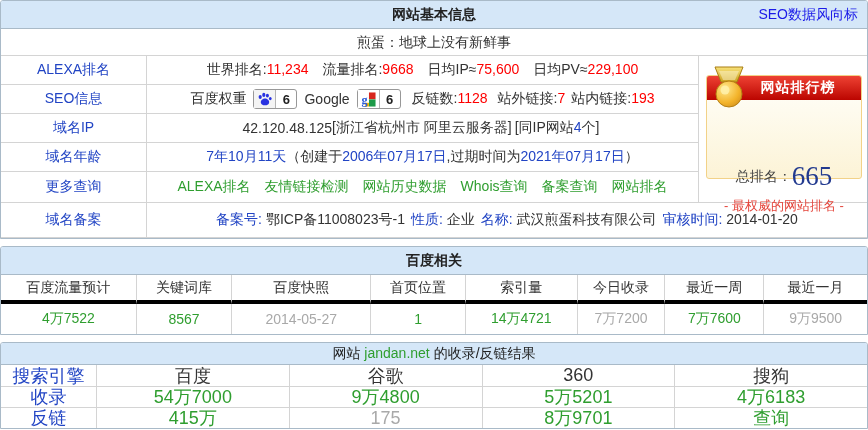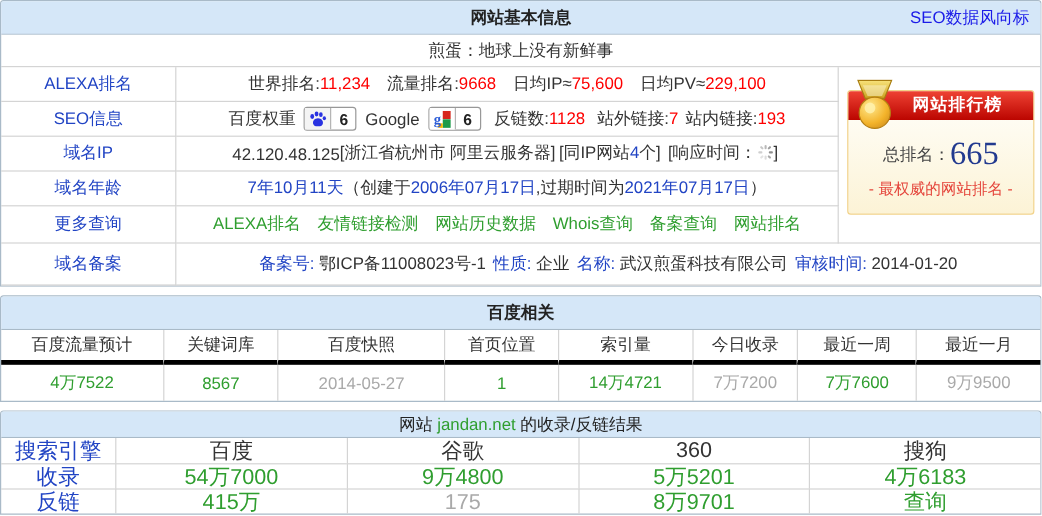--- a/index.html
+++ b/index.html
@@ -40,21 +40,21 @@
 
   .spinner { display:inline-block; width:14px; height:14px; vertical-align:-2px; }
 
   
   .rank-panel { position:absolute; left:7px; right:5px; top:19px; height:104px;
                 background:linear-gradient(#fffffb,#fcf3d6); border:1px solid #f2d288; border-radius:3px; }
   .rank-head { height:24px; background:linear-gradient(#ee4233,#bb0500); border-radius:2px 2px 0 0;
                display:flex; align-items:center; justify-content:center; padding-left:28px;
                color:#fff; font-weight:bold; letter-spacing:1px; }
   .medal { position:absolute; top:-10px; left:3px; width:38px; height:44px; }
-  .rank-body { text-align:center; padding-top:13px; color:#444; }
+  .rank-body { text-align:center; padding-top:13px; color:#444;margin-top:48px; }
   .rank-num { font-family:"Liberation Serif","DejaVu Serif",serif; font-size:27px; color:#223a8f; vertical-align:-4px; }
   .rank-slogan { text-align:center; color:#e4443a; font-size:13px; margin-top:5px; }
 
   .gap { height:7px; background:#fff; }
 
   
   .baidu-grid { display:grid; grid-template-columns:135fr 96fr 139fr 95fr 112fr 88fr 99fr 104fr; }
   .baidu-grid .hcell { height:29px; border-bottom:4px solid #000000;font-family:Liberation Serif, serif; }
   .baidu-grid .vcell { height:30px; }
   .baidu-grid .cell + .cell { }
@@ -117,32 +117,20 @@
       <span class="seg"><span>反链数:</span><span class="red">1128</span></span>
       <span class="seg-tight"><span>站外链接:</span><span class="red">7</span></span>
       <span class="seg-tight"><span>站内链接:</span><span class="red">193</span></span>
     </div>
 
     <div class="cell lbl">域名IP</div>
     <div class="cell val">
       <span>42.120.48.125</span>
         <span>[浙江省杭州市 阿里云服务器]</span>
       <span class="seg-tight"><span>[同IP网站</span><span class="blue">4</span><span>个]</span></span>
-      <span class="seg-tight"><span>[响应时间：</span><span class="spinner"><svg width="14" height="14" viewBox="0 0 16 16">
-        <g fill="#b9b9b9">
-                <rect x="7" y="1" width="2" height="4" rx="1"></rect>
-                <rect x="7" y="11" width="2" height="4" rx="1" fill="#dcdcdc"></rect>
-                <rect x="1" y="7" width="4" height="2" rx="1" fill="#cfcfcf"></rect>
-                <rect x="11" y="7" width="4" height="2" rx="1" fill="#8f8f8f"></rect>
-                <rect x="2.6" y="2.6" width="3.6" height="2" rx="1" transform="rotate(45 4.4 3.6)" fill="#c7c7c7"></rect>
-                <rect x="9.8" y="2.6" width="3.6" height="2" rx="1" transform="rotate(-45 11.6 3.6)" fill="#9d9d9d"></rect>
-                <rect x="2.6" y="11.4" width="3.6" height="2" rx="1" transform="rotate(-45 4.4 12.4)" fill="#e3e3e3"></rect>
-                <rect x="9.8" y="11.4" width="3.6" height="2" rx="1" transform="rotate(45 11.6 12.4)" fill="#aaaaaa"></rect>
-              </g>
-      </svg></span><span>]</span></span>
     </div>
 
     <div class="cell lbl">域名年龄</div>
     <div class="cell val">
       <span class="blue">7年10月11天</span>
       <span>（创建于</span>
         <span class="blue">2006年07月17日</span>
         <span>,过期时间为</span>
         <span class="blue">2021年07月17日</span>
         <span>）</span>

